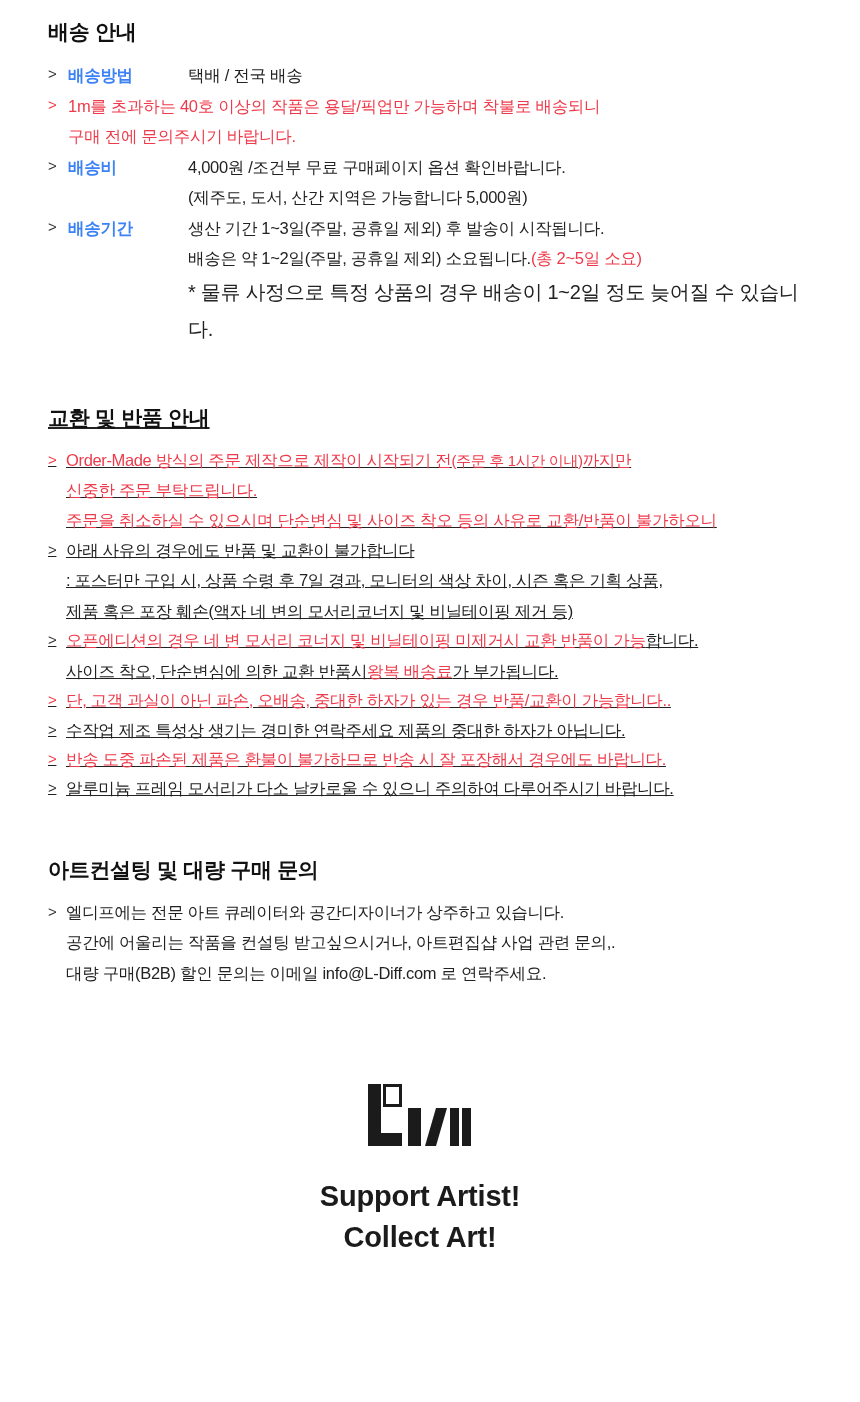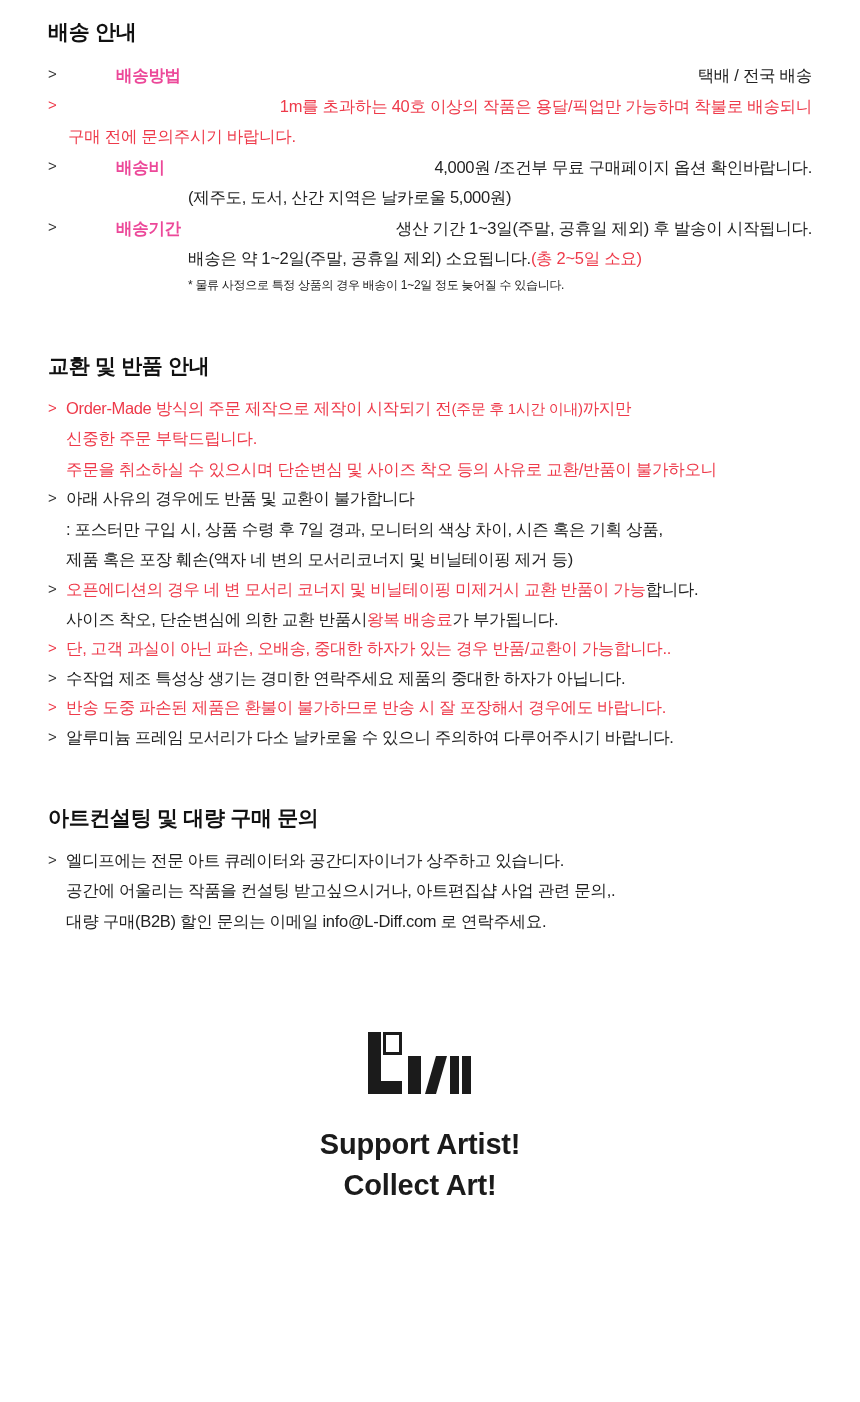--- a/index.html
+++ b/index.html
@@ -25,57 +25,56 @@
     padding-right: 28px;
   }
   h2.sec-title {
     font-size: 21px;
     font-weight: bold;
     color: #111111;
     margin: 0 0 14px 0;
     letter-spacing: -0.3px;
   }
   .s1 { padding-top: 18px; }
-  .s2 { padding-top: 56px; }
+  .s2 { padding-top: 56px; text-decoration: underline; }
   .s3 { padding-top: 52px; }
 
   .row {
     display: flex;
     align-items: flex-start;
     font-size: 16.5px;
     line-height: 1.85;
     letter-spacing: -0.3px;
   }
   .bullet {
     width: 20px;
     flex: 0 0 20px;
     color: #333333;
     font-size: 15px;
     line-height: 1.85;
   }
   .bullet.red { color: #ee3a4a; }
   .label {
     flex: 0 0 120px;
     font-weight: bold;
-    color: #ec4899;
-    margin-left: 48px;
-  }
-  .val { flex: 1 1 auto; text-align: right; }
+    color: #3b82f6;
+  }
+  .val { flex: 1 1 auto; }
   .indent-line {
     display: flex;
     font-size: 16.5px;
     line-height: 1.85;
     letter-spacing: -0.3px;
   }
   .ind-20 { padding-left: 20px; }
   .ind-140 { padding-left: 140px; }
   .red { color: #ee3a4a; }
   .bold { font-weight: normal; }
   .small { font-size: 15px; }
-  .sub { font-size: 12px; }
+  .sub { font-size: 20px; }
 
   
   .xrow {
     display: flex;
     align-items: flex-start;
     font-size: 16.5px;
     line-height: 1.78;
     letter-spacing: -0.35px;
     padding-left: 0;
   }
@@ -126,21 +125,21 @@
     <div class="indent-line ind-20">
       <span class="red bold">구매 전에 문의주시기 바랍니다.</span>
     </div>
 
     <div class="row">
       <span class="bullet">&gt;</span>
       <span class="label">배송비</span>
       <span class="val"><span class="bold">4,000원 /조건부 무료</span><span> 구매페이지 옵션 확인바랍니다.</span></span>
     </div>
     <div class="indent-line ind-140">
-      <span>(제주도, 도서, 산간 지역은 날카로울 5,000원)</span>
+      <span>(제주도, 도서, 산간 지역은 가능합니다 5,000원)</span>
     </div>
 
     <div class="row">
       <span class="bullet">&gt;</span>
       <span class="label">배송기간</span>
       <span class="val">생산 기간 1~3일(주말, 공휴일 제외) 후 발송이 시작됩니다.</span>
     </div>
     <div class="indent-line ind-140">
       <span>배송은 약 1~2일(주말, 공휴일 제외) 소요됩니다. </span>
         <span class="red">(총 2~5일 소요)</span>

